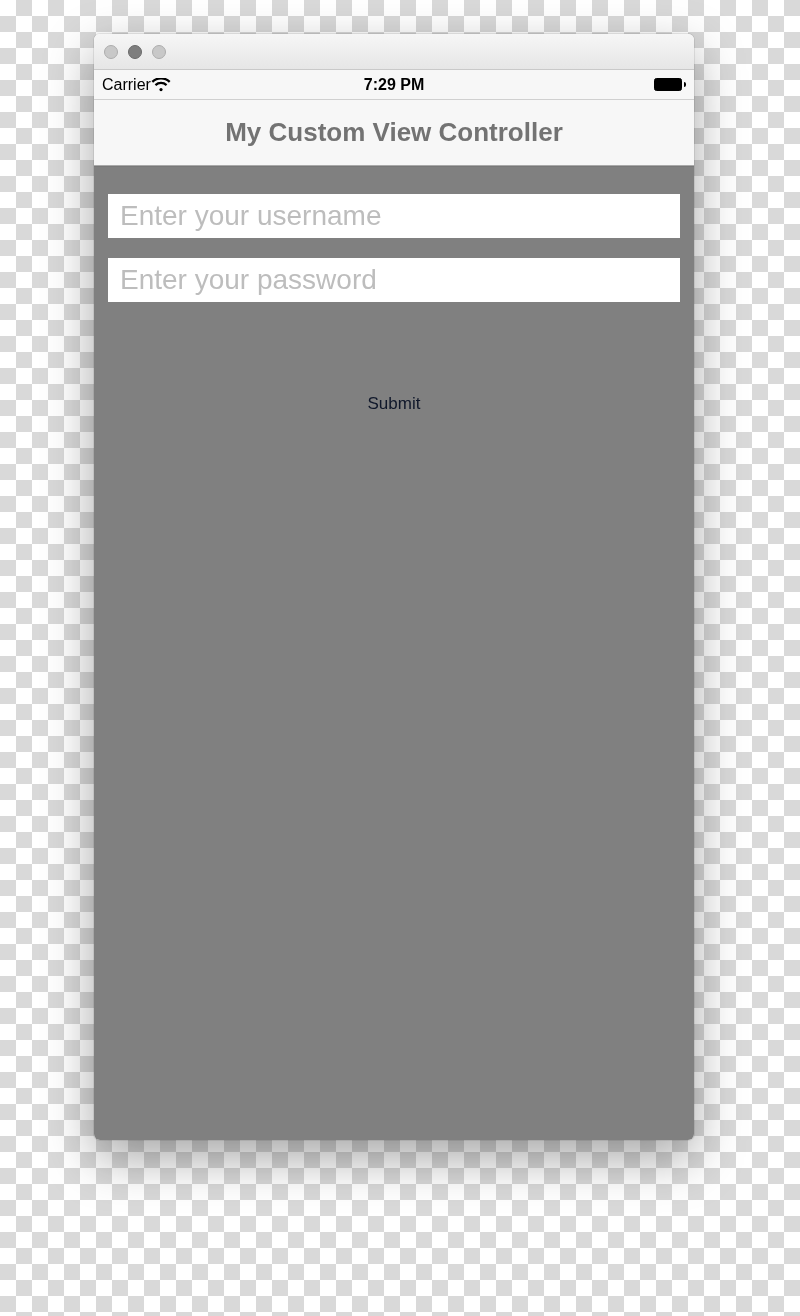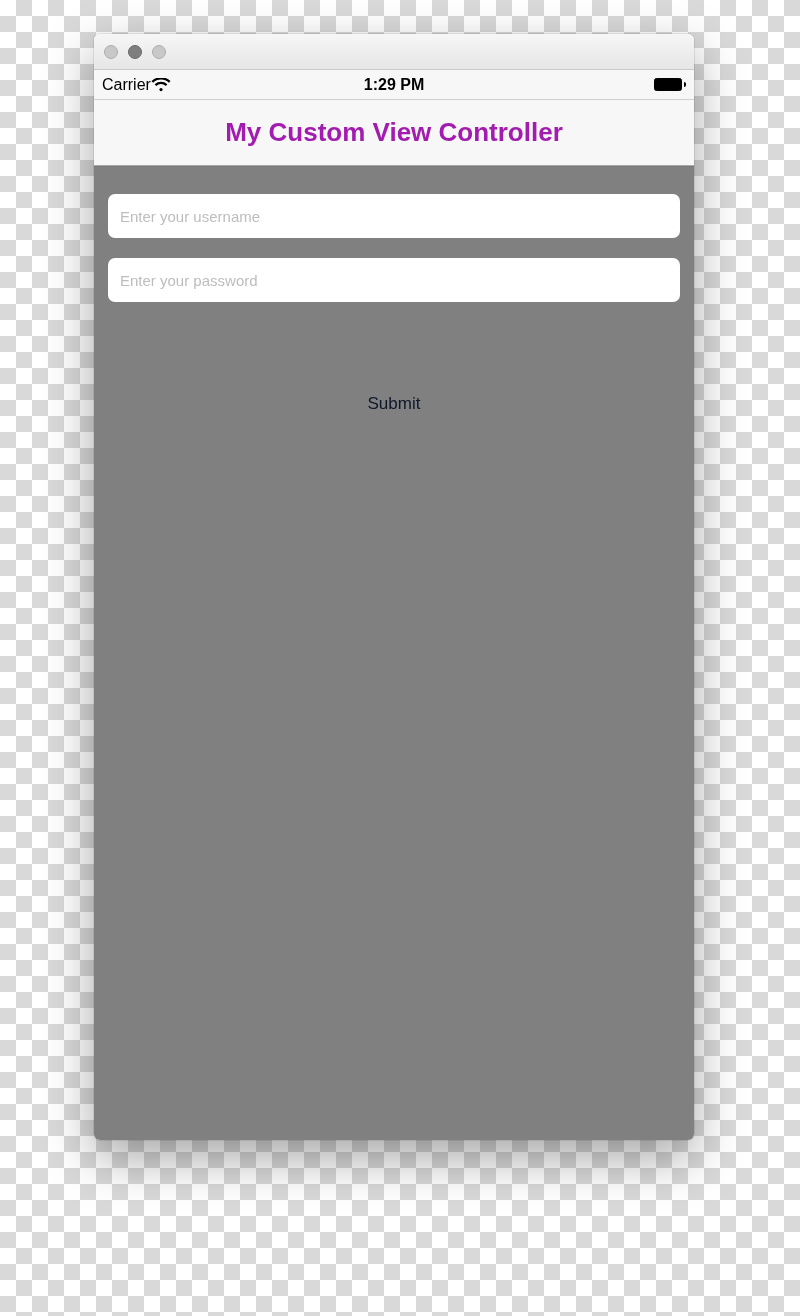--- a/index.html
+++ b/index.html
@@ -55,25 +55,25 @@
   .sb-center { position:absolute; left:0; right:0; text-align:center; font-weight:600; font-size:16px; pointer-events:none; }
   .sb-right { display:flex; align-items:center; }
   .battery { display:flex; align-items:center; }
   .battery-body { width:28px; height:13px; border:1.3px solid #000; border-radius:2.5px; position:relative; background:#000; }
   .battery-cap { width:2.5px; height:5px; background:#000; border-radius:0 2px 2px 0; margin-left:1.5px; }
   .ios-navbar {
     height:66px; background:#f7f7f7; border-bottom:1px solid #a9a9a9;
     display:flex; align-items:center; justify-content:center;
     box-shadow: 0 1px 0 rgba(0,0,0,0.06);
   }
-  .nav-title { font-size:26px; font-weight:700; color:#a21caf; }
+  .nav-title { font-size:26px; font-weight:700; color:#737373; }
   .content { flex:1; padding:28px 14px 0; }
   .tf {
-    width:100%; height:44px; background:#fff; border:none; border-radius:7px;
-    padding:0 12px; font-size:15px; color:#000; outline:none;
+    width:100%; height:44px; background:#fff; border:none; border-radius:0;
+    padding:0 12px; font-size:28px; color:#000; outline:none;
   }
   .tf::placeholder { color:#bdbdbd; }
   .tf + .tf { margin-top:20px; }
   .submit-wrap { text-align:center; margin-top:86px; }
   .submit-btn {
     background:none; border:none; color:#0f172a; font-size:17px; font-weight:400;
     cursor:pointer; padding:6px 10px;
   }
 </style>
 </head>
@@ -95,21 +95,21 @@
       <div class="sb-left">
         <span>Carrier</span>
         <span class="wifi">
           <svg width="20" height="14" viewBox="0 0 20 14">
             <path d="M10 13.2a1.6 1.6 0 1 0 0-3.2 1.6 1.6 0 0 0 0 3.2Z" fill="#000"></path>
             <path d="M5.2 7.9a7 7 0 0 1 9.6 0l1.5-1.6a9.2 9.2 0 0 0-12.6 0l1.5 1.6Z" fill="#000"></path>
             <path d="M2.1 4.7a11.5 11.5 0 0 1 15.8 0L19.5 3A13.8 13.8 0 0 0 .5 3l1.6 1.7Z" fill="#000"></path>
           </svg>
         </span>
       </div>
-      <div class="sb-center">1:29 PM</div>
+      <div class="sb-center">7:29 PM</div>
       <div class="sb-right">
         <span class="battery">
           <span class="battery-body"></span>
             <span class="battery-cap"></span>
         </span>
       </div>
     </div>
 
     <div class="ios-navbar">
       <div class="nav-title">My Custom View Controller</div>

